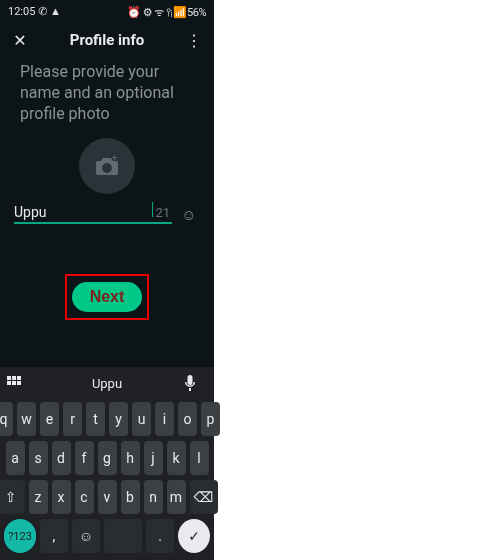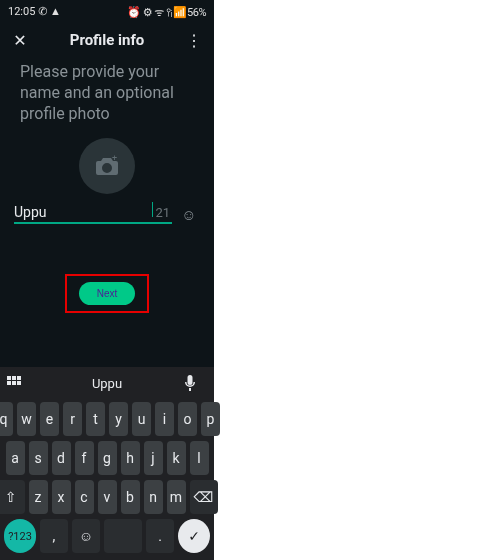--- a/index.html
+++ b/index.html
@@ -11,21 +11,21 @@
 .topbar .action{width:28px;text-align:center;color:#e8eaed;font-size:16px}
 .subtitle{text-align:left;color:#8a9297;font-size:16px;padding:4px 20px;line-height:1.3}
 .avatar{width:56px;height:56px;border-radius:50%;background:#2a3438;margin:10px auto 8px;display:flex;align-items:center;justify-content:center;color:#606c72;position:relative}
 .name-row{display:flex;align-items:flex-end;padding:0 14px;margin-top:8px}
 .name-input-wrap{flex:1;border-bottom:2px solid #00a884;display:flex;align-items:baseline}
 .name-input{flex:1;background:none;border:none;color:#e8eaed;font-size:14px;outline:none;padding:2px 0}
 .cursor{display:inline-block;width:1px;height:15px;background:#00a884;margin-left:1px;vertical-align:middle}
 .char-count{color:#6a7378;font-size:13px;padding:0 2px}
 .emoji-btn{width:22px;text-align:center;color:#8a9297;font-size:15px;margin-left:6px}
 .next-wrap{border:2px solid #e60000;width:76px;margin:50px auto 0;padding:6px 2px;text-align:center}
-.next-inner{background:#00c988;color:#4c1d95;font-size:10px;font-weight:400;padding:6px 18px;border-radius:16px;border:none;display:inline-block}
+.next-inner{background:#00c988;color:#7f1d1d;font-size:16px;font-weight:700;padding:6px 18px;border-radius:16px;border:none;display:inline-block}
 
 .kb{position:absolute;bottom:0;left:0;right:0;background:#202124;color:#e8eaed}
 .kb-sug{height:32px;display:flex;align-items:center;padding:0 6px}
 .kb-sug .center{flex:1;text-align:center}
 .kb-sug .icon{width:24px;text-align:center}
 .kb-rows{padding:3px 2px 2px}
 .kb-row{display:flex;justify-content:center;margin-bottom:5px}
 .key{background:#3c4043;color:#e8eaed;border-radius:4px;height:34px;min-width:19px;flex:1;margin:0 2px;display:flex;align-items:center;justify-content:center;font-size:14px}
 .key.wide{flex:0 0 28px}
 .key.xwide{flex:0 0 32px}

